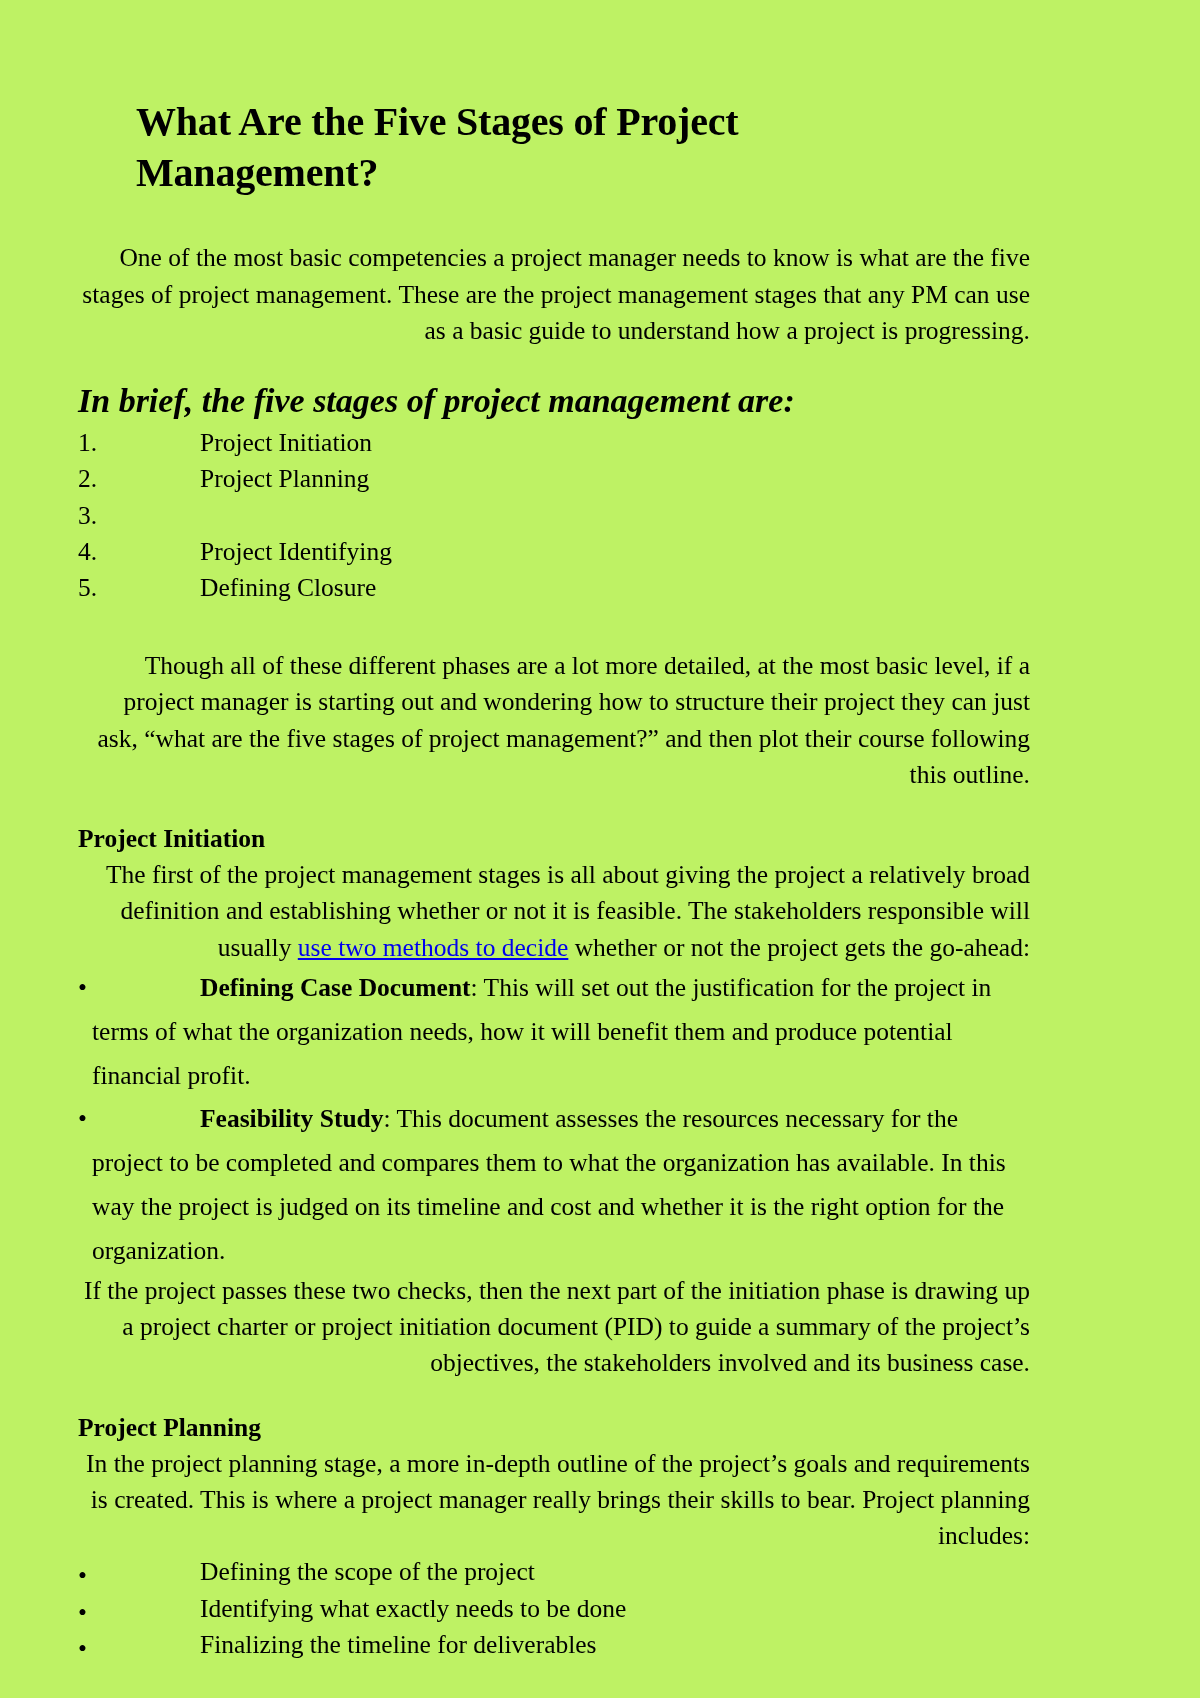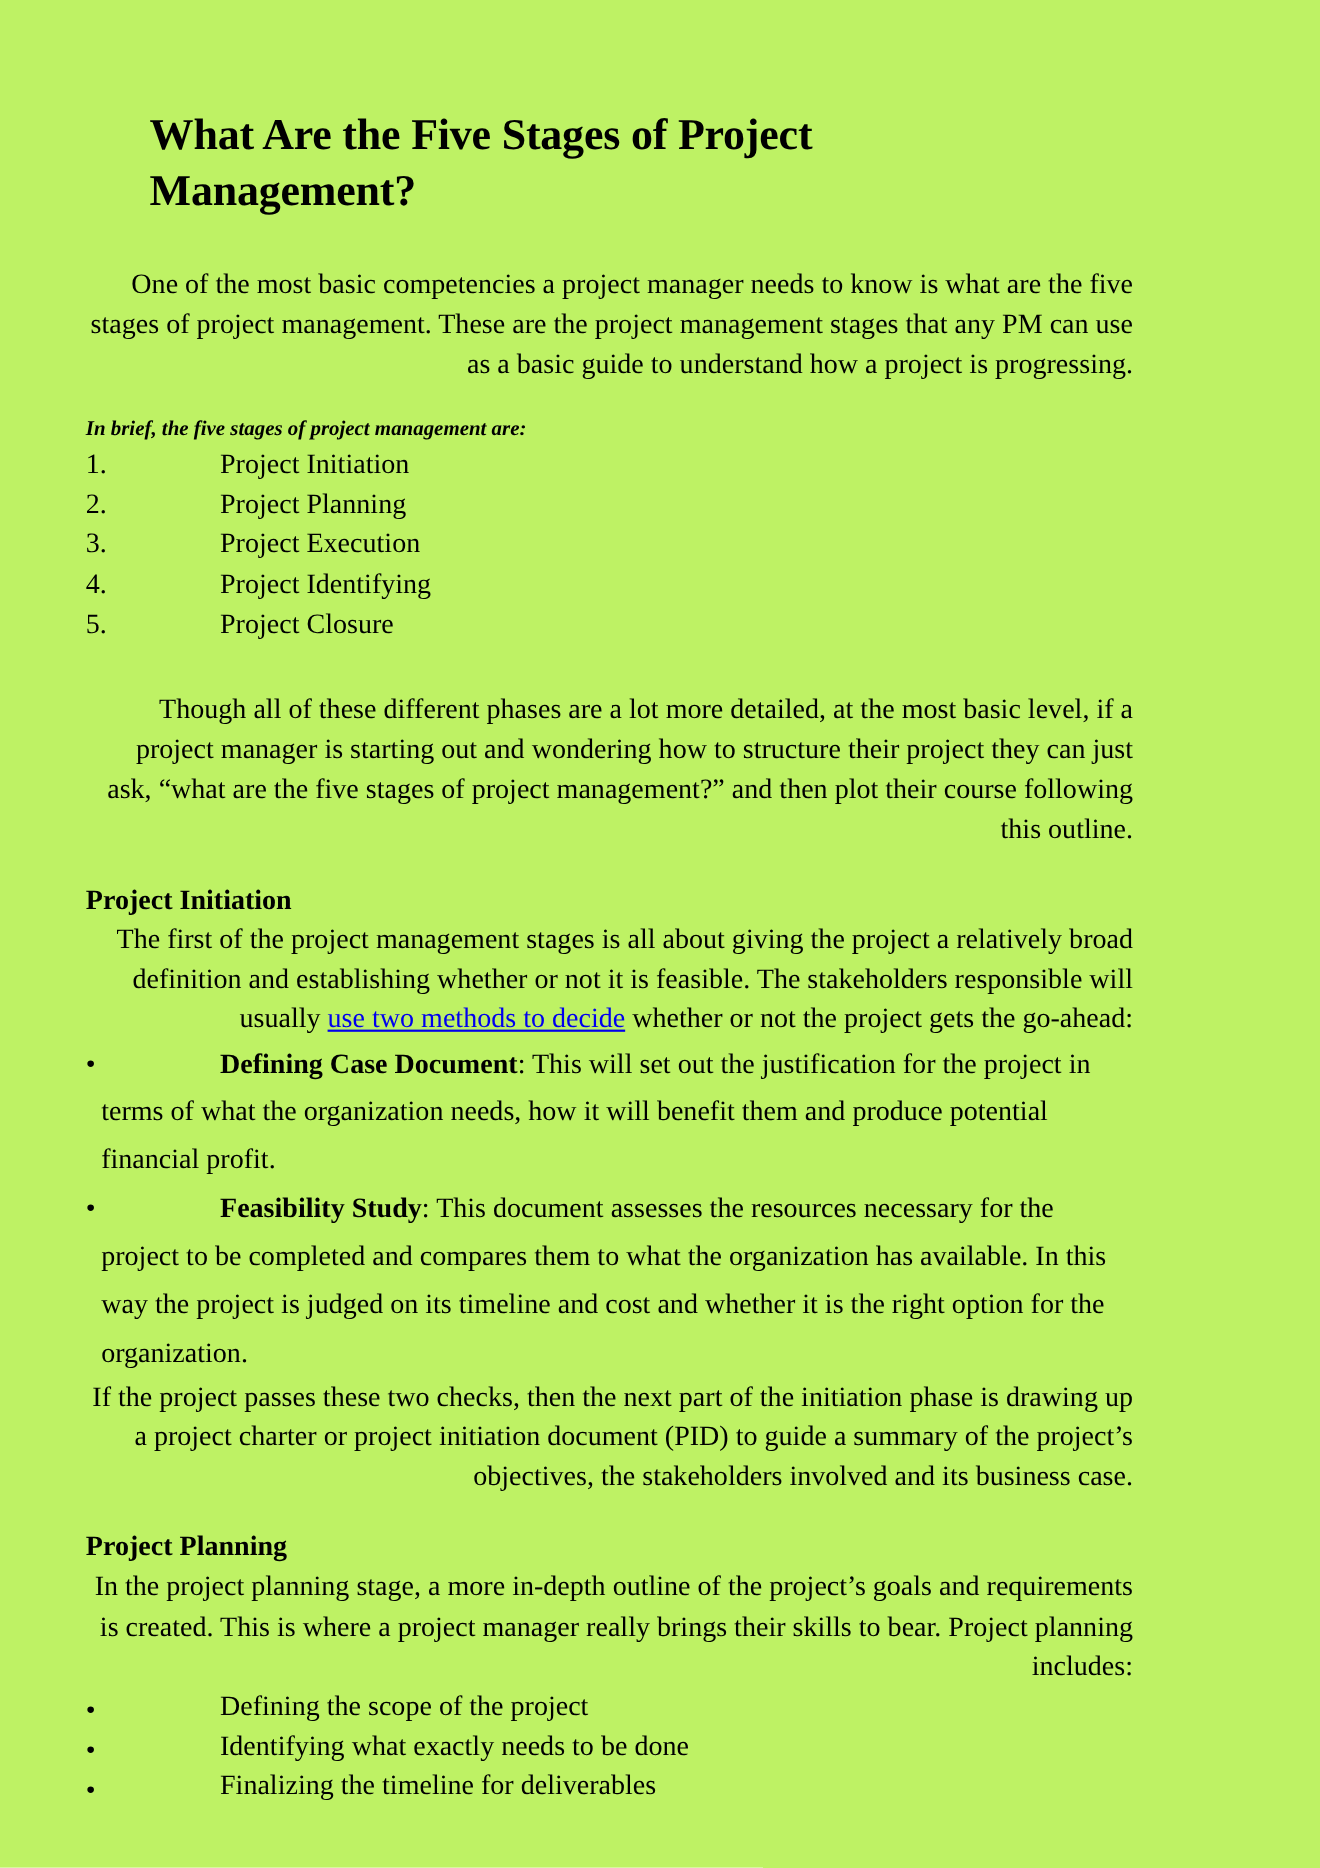--- a/index.html
+++ b/index.html
@@ -39,21 +39,21 @@
     font-size: 25.5px;
     line-height: 1.42;
     margin: 0;
     text-align: right;
     max-width: 955px;
   }
   .spacer-md { height: 28px; }
   .spacer-lg { height: 42px; }
 
   .lead-bold-italic {
-    font-size: 19px;
+    font-size: 34px;
     font-weight: bold;
     font-style: italic;
     line-height: 1.42;
     margin: 0;
   }
 
   .sec-head {
     font-size: 25.5px;
     font-weight: bold;
     line-height: 1.42;
@@ -119,29 +119,28 @@
     <li>
       <span class="marker">1.</span>
       <span class="text">Project Initiation</span>
     </li>
     <li>
       <span class="marker">2.</span>
       <span class="text">Project Planning</span>
     </li>
     <li>
       <span class="marker">3.</span>
-      <span class="text">Project Execution</span>
     </li>
     <li>
       <span class="marker">4.</span>
       <span class="text">Project Identifying</span>
     </li>
     <li>
       <span class="marker">5.</span>
-      <span class="text">Project Closure</span>
+      <span class="text">Defining Closure</span>
     </li>
   </ol>
 
   <div class="spacer-lg"></div>
 
   <p class="para">Though all of these different phases are a lot more detailed, at the most basic level, if a project manager is starting out and wondering how to structure their project they can just ask, “what are the five stages of project management?” and then plot their course following this outline.</p>
 
   <div class="spacer-md"></div>
 
   <h2 class="sec-head">Project Initiation</h2>

